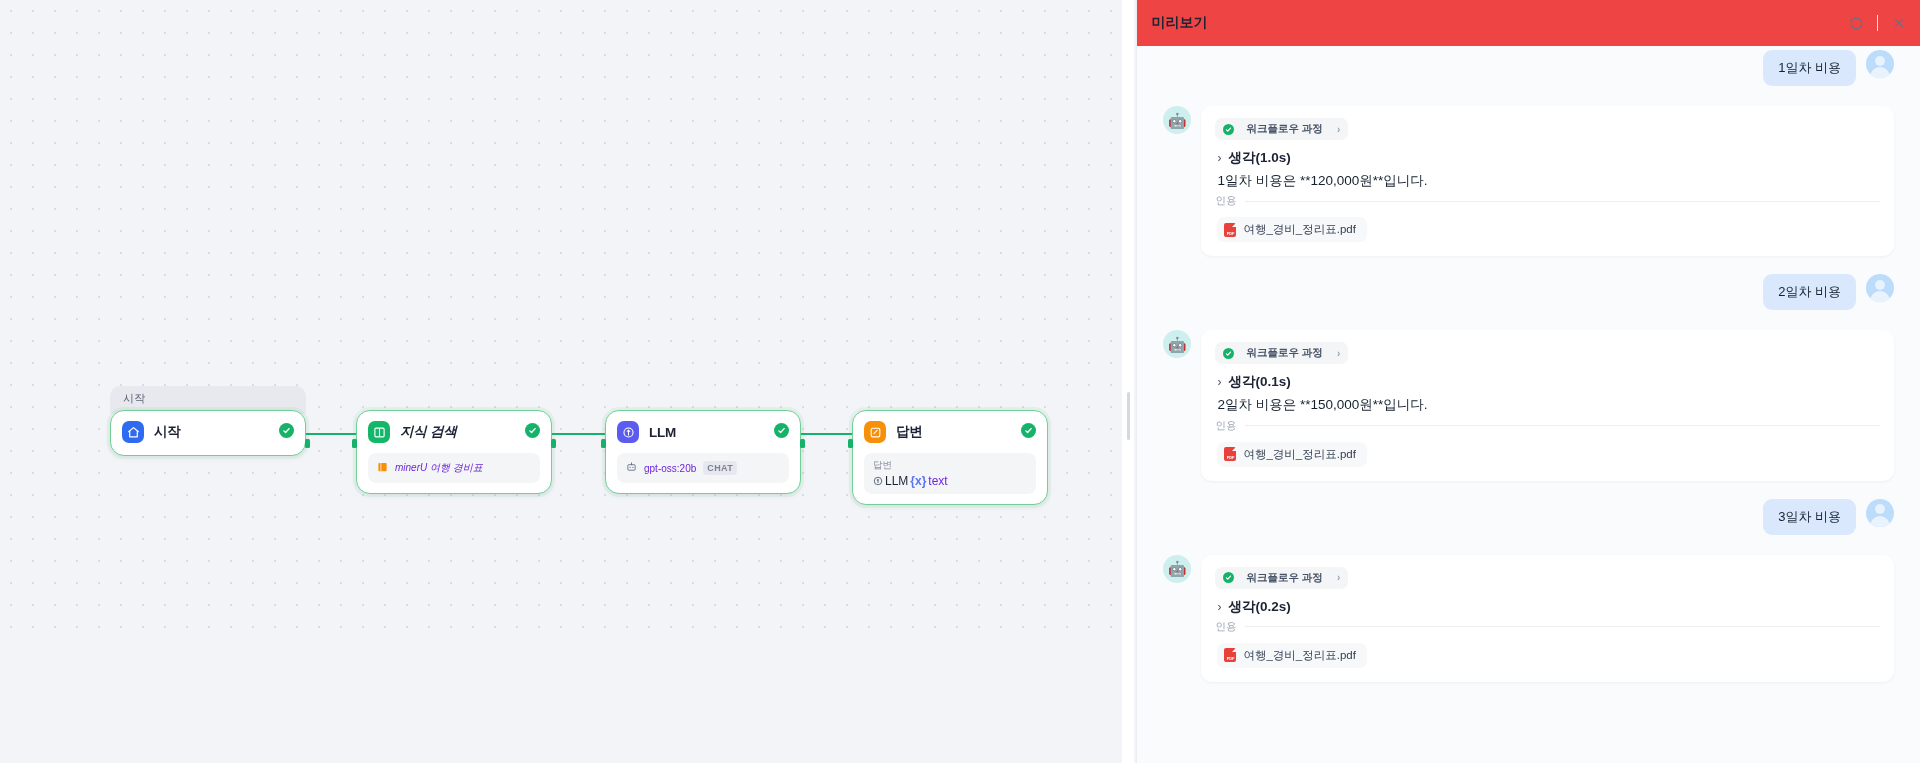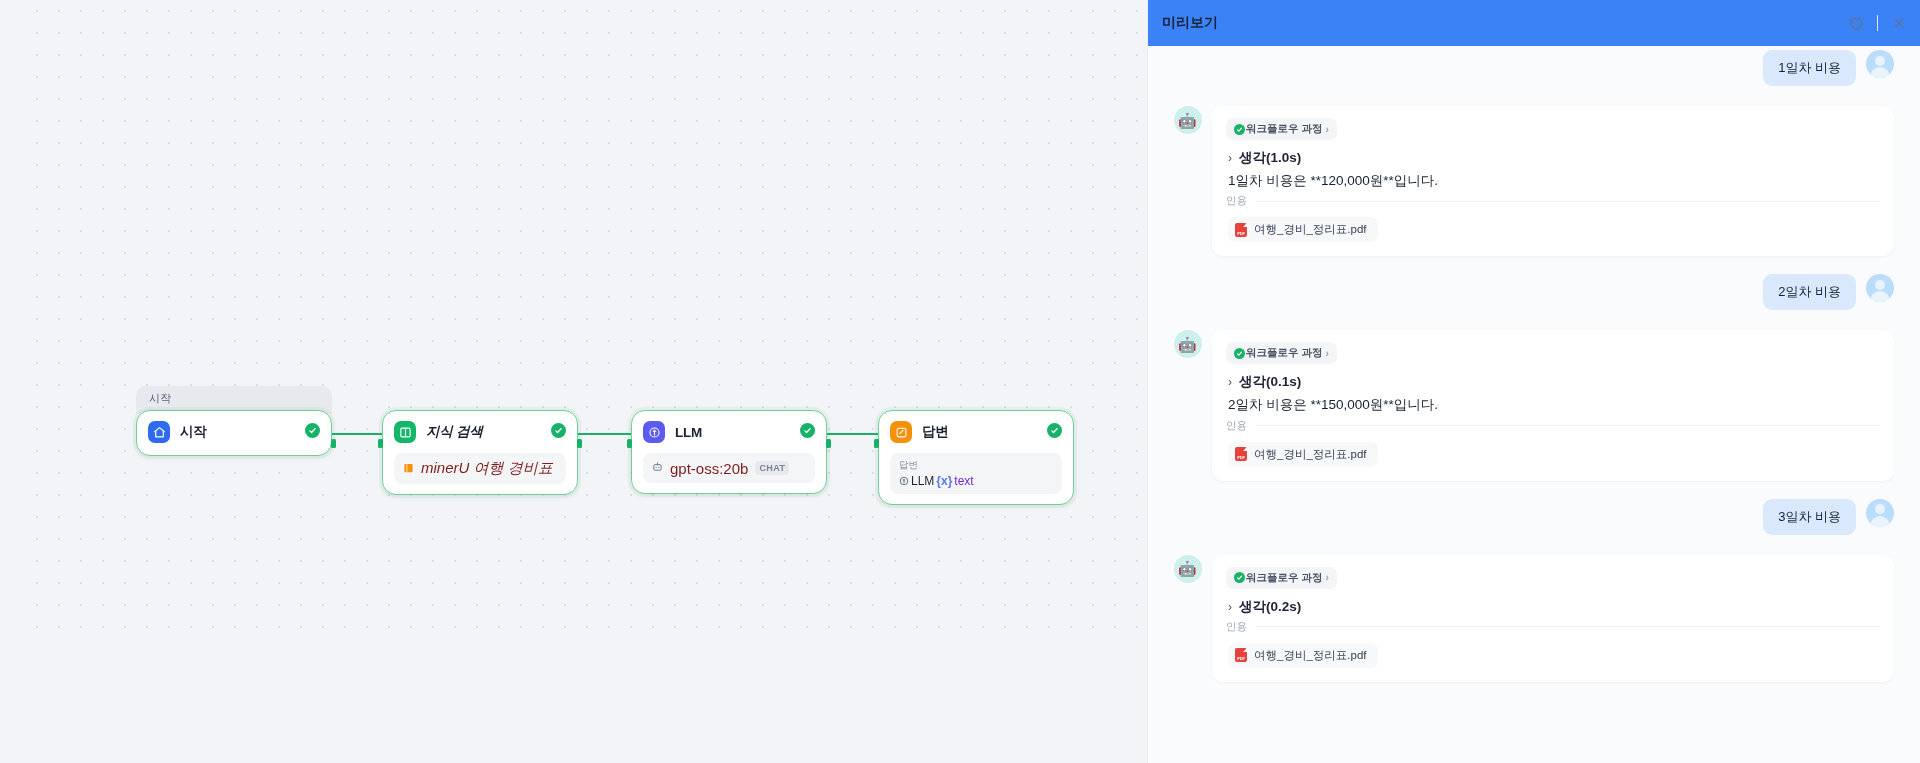--- a/index.html
+++ b/index.html
@@ -11,21 +11,20 @@
   }
   #app { position: relative; width: 1920px; height: 763px; display: flex; }
 
   
   .canvas {
     position: relative;
     width: 1140px; height: 632px;
     background:
       radial-gradient(circle, #d8dce4 1.1px, rgba(0,0,0,0) 1.2px) 0 0/22px 22px,
       #f2f4f7;
-    margin-left: 26px;
   }
 
   .node-wrap { position: absolute; }
 
   .node-group-label {
     position: absolute;
     left: 0; top: -24px;
     width: 196px; height: 28px;
     background: #e7e9ee;
     border-radius: 10px 10px 0 0;
@@ -59,21 +58,21 @@
   .node-check svg { display:block; }
 
   .node-body {
     margin-top: 10px;
     background: #f4f5f7;
     border-radius: 8px;
     padding: 6px 9px;
     display: flex; align-items: center; gap: 7px;
     min-height: 27px;
   }
-  .node-body-text { font-size: 15px; color: #7f1d1d; white-space: nowrap; }
+  .node-body-text { font-size: 10px; color: #6d28d9; white-space: nowrap; }
   .chip {
     font-size: 9px; font-weight: 700; color: #7a8296;
     background: #e6e8ee; border-radius: 4px; padding: 2px 4px;
     letter-spacing: .4px;
   }
   .ans-body { display: block; }
   .ans-label { font-size: 9.5px; color: #8a91a3; margin-bottom: 2px; }
   .ans-val { font-size: 12px; color: #1d2334; display: flex; align-items: center; gap: 2px; }
   .ans-val .vx { color: #5b72f2; font-weight: 700; }
   .ans-val .vtext { color: #6d28d9; }
@@ -99,21 +98,21 @@
     position: relative;
     width: 786px; height: 763px;
     background: #fafbfc;
     border-left: 1px solid #eceef2;
     display: flex; flex-direction: column;
   }
   .panel-head {
     height: 46px; flex: 0 0 46px;
     display: flex; align-items: center;
     padding: 0 8px 0 14px;
-    background: #3b82f6;
+    background: #ef4444;
   }
   .panel-title { font-size: 14px; font-weight: 700; color: #1d2334; flex: 1; }
   .head-btn {
     width: 26px; height: 26px; border-radius: 6px;
     display: flex; align-items: center; justify-content: center;
     color: #667085; cursor: pointer;
   }
   .head-sep { width: 1px; height: 16px; background: #e4e7ec; margin: 0 8px; }
 
   .chat { flex: 1; overflow: hidden; padding: 4px 26px 0 26px; }
@@ -143,21 +142,21 @@
   }
   .card-bot {
     flex: 1;
     background: #ffffff;
     border-radius: 11px;
     box-shadow: 0 1px 3px rgba(16,24,40,.05);
     padding: 12px 14px 14px 14px;
   }
 
   .wf-badge {
-    display: inline-flex; align-items: center; gap: 1px;
+    display: inline-flex; align-items: center; gap: 12px;
     background: #f4f5f7; border-radius: 7px;
     padding: 4px 8px; font-size: 10.5px; color: #475467; font-weight: 600; text-align: center;
   }
   .wf-dot {
     width: 11px; height: 11px; border-radius: 50%; background: #17b26a;
     display: flex; align-items: center; justify-content: center;
   }
   .wf-chev { color: #98a2b3; font-size: 10px; margin-left: 2px; }
 
   .think {

